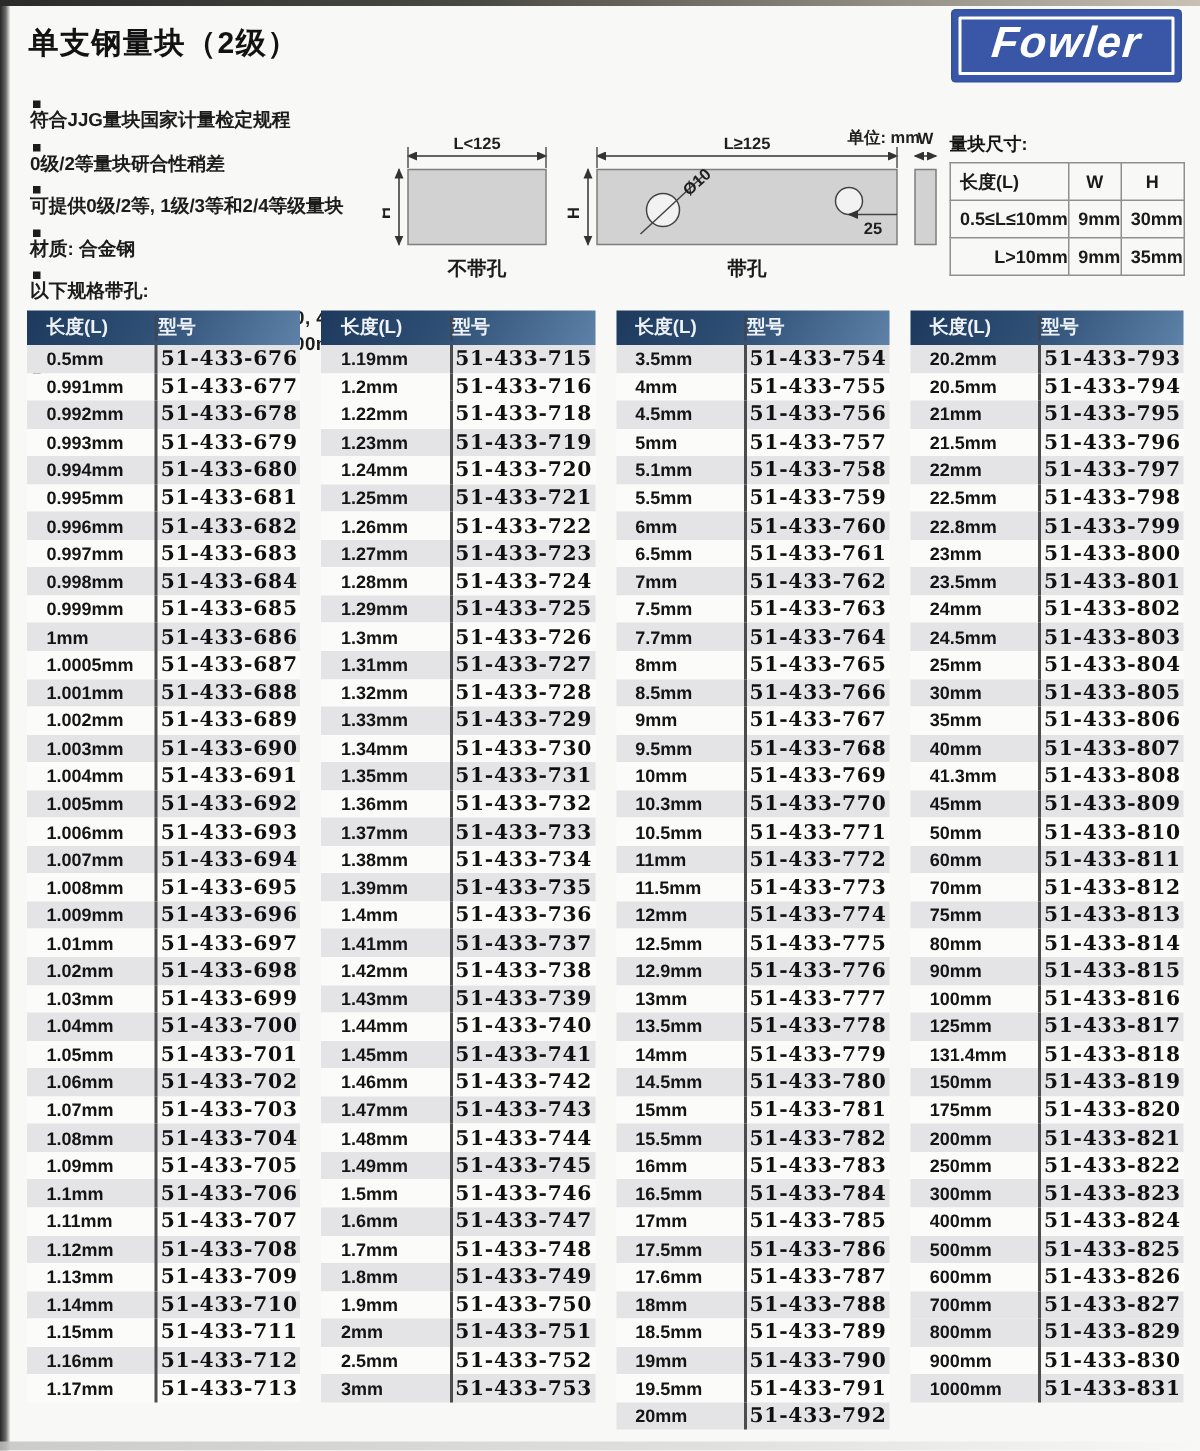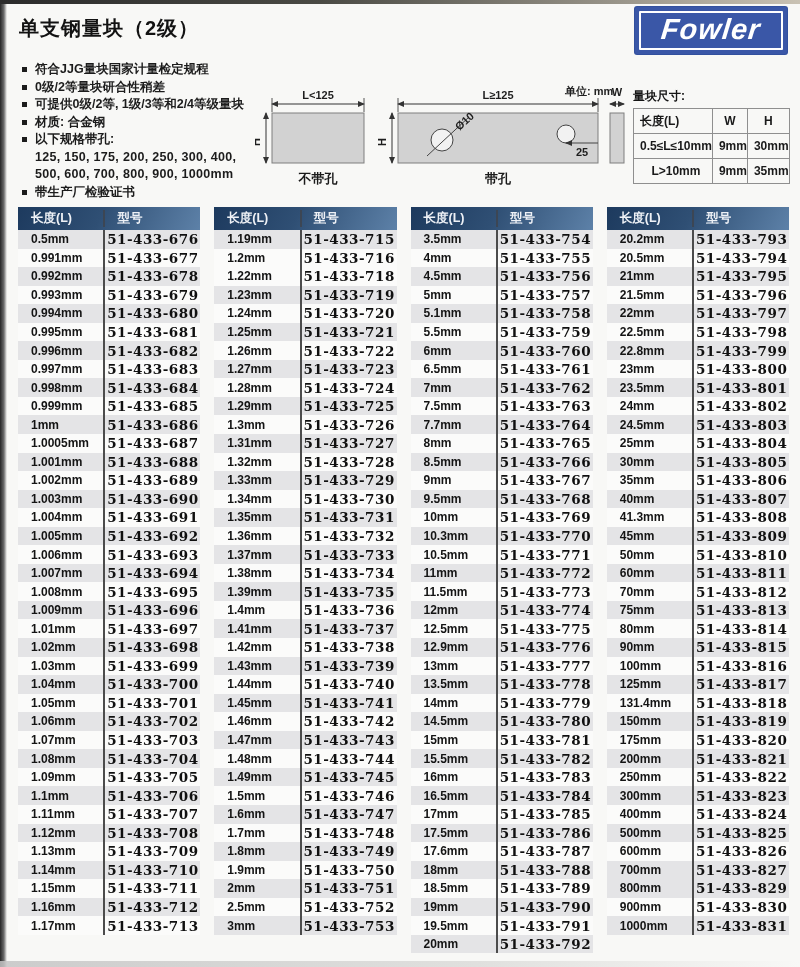--- a/index.html
+++ b/index.html
@@ -25,47 +25,47 @@
     background:#3a57a7;border-radius:2px;display:flex;align-items:center;justify-content:center;
     box-shadow:0 0 0 1px #32509e;}
   .logo-inner{width:140px;height:35px;border:2px solid #ffffff;border-radius:1px;
     display:flex;align-items:center;justify-content:center;}
   .logo-text{color:#ffffff;font-size:29px;font-weight:bold;font-style:italic;
     letter-spacing:1px;transform:skewX(-6deg);line-height:1;padding-bottom:3px;}
 
   
   .specs{position:absolute;left:20px;top:61px;width:235px;font-size:12.5px;font-weight:600;
     line-height:17.5px;color:#1c1c1c;}
-  .bullet{display:flex;align-items:flex-start;}
+  .bullet{display:flex;align-items:flex-start;flex-direction:column;}
   .sq{width:5px;height:5px;background:#1c1c1c;margin:6px 8px 0 2px;flex:none;}
   .cont-line{padding-left:15px;letter-spacing:.3px;}
 
   
   .diagram{position:absolute;left:255px;top:80px;width:376px;height:124px;}
   .diagram svg{display:block;}
 
   
   .dim-wrap{position:absolute;left:633px;top:88px;width:156px;}
   .unit-label{position:absolute;left:-68px;top:-4px;font-size:11px;font-weight:bold;color:#222;}
   .dim-title{font-size:12px;font-weight:bold;margin-bottom:3px;color:#141414;}
   table.dim{border-collapse:collapse;width:156px;background:transparent;}
   table.dim td,table.dim th{border:1px solid #8f8f8f;font-size:12px;font-weight:bold;
-    color:#1a1a1a;height:24px;padding:0 0 0 6px;text-align:center;}
+    color:#1a1a1a;height:24px;padding:0 0 0 6px;text-align:right;}
   table.dim th{text-align:left;}
   table.dim .c{text-align:center;padding:0;}
   table.dim col.c1{width:78px;} table.dim col.c2{width:37px;} table.dim col.c3{width:41px;}
 
   
   .tables{position:absolute;left:18px;top:207px;right:11px;display:flex;gap:14px;}
   .spec-table{flex:1 1 0;}
   .t-head{display:flex;height:23px;align-items:center;
     background:linear-gradient(115deg,#1d3a5e 0%,#2f4f74 45%,#5d81a8 100%);
     color:#eef1f6;font-size:12.5px;font-weight:bold;}
   .t-head .h-len{width:48%;padding-left:13px;box-sizing:border-box;border-right:2px solid #3c4654;}
-  .t-head .h-mod{flex:1;padding-left:12px;}
+  .t-head .h-mod{flex:1;padding-left:0;}
   .t-row{display:flex;height:18.56px;align-items:center;}
   .t-row.odd{background:#e4e4e6;}
   .t-row.even{background:#fbfbfa;}
   .cell-len{width:48%;box-sizing:border-box;padding-left:13px;
     border-right:2px solid #4c4c4c;font-size:12px;font-weight:600;color:#141414;
     height:100%;display:flex;align-items:center;}
   .cell-mod{flex:1;text-align:center;font-family:"DejaVu Serif","Liberation Serif",serif;
     font-size:13.5px;font-weight:bold;color:#101010;letter-spacing:.5px;}
 
   .dg-label{font-size:11px;font-weight:bold;fill:#1e1e1e;}

